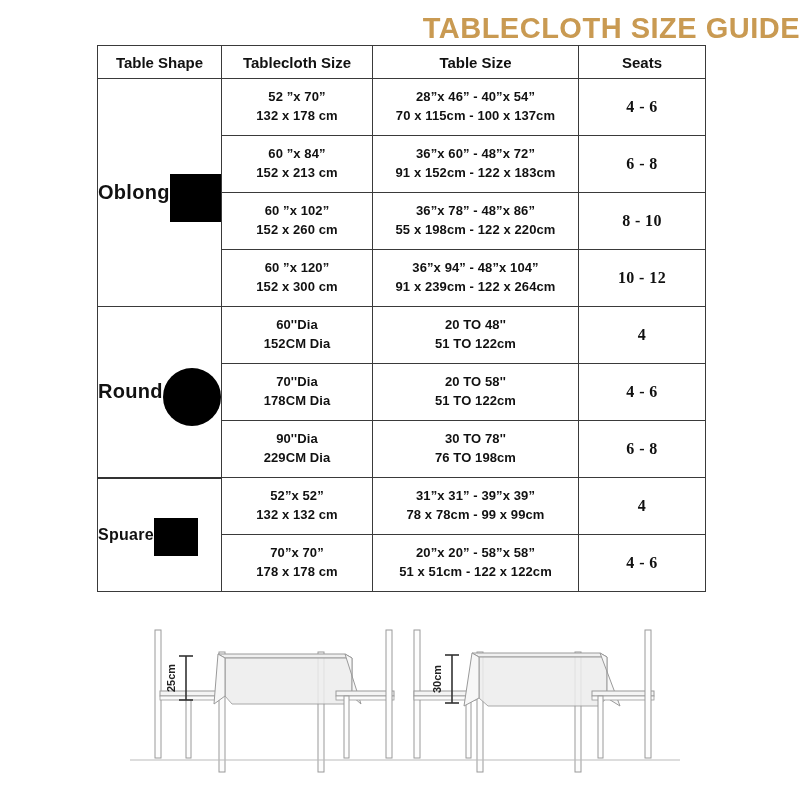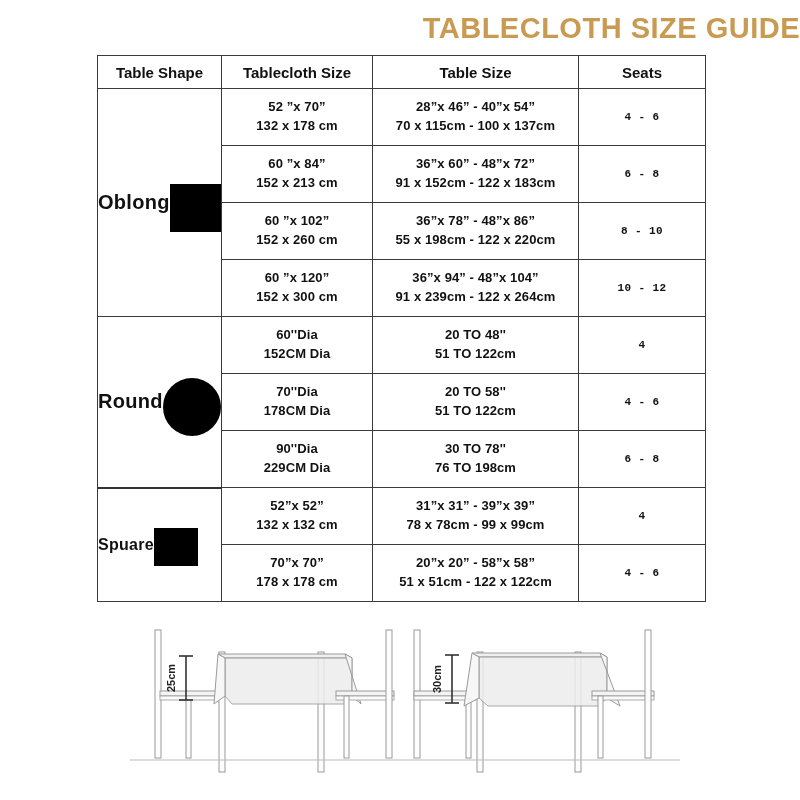--- a/index.html
+++ b/index.html
@@ -26,21 +26,21 @@
     font-weight: bold;
     letter-spacing: 0.5px;
     color: #c99a52;
     font-family: "Liberation Sans", sans-serif;
   }
 
   
   #size-table {
     position: absolute;
     left: 97px;
-    top: 55px;
+    top: 45px;
     width: 604px;
     border-collapse: collapse;
     table-layout: fixed;
   }
   #size-table td, #size-table th {
     border: 1px solid #3a3a3a;
     text-align: center;
     vertical-align: middle;
     color: #111111;
     padding: 0;
@@ -57,23 +57,23 @@
   .col-seats  { width: 126px; }
 
   td.data-cell {
     font-size: 13px;
     font-weight: bold;
     line-height: 1.45;
     font-family: "Liberation Sans", sans-serif;
     letter-spacing: 0.1px;
   }
   td.seats-cell {
-    font-size: 11px;
-    font-weight: bold;
-    font-family: Liberation Mono, monospace;
+    font-size: 16px;
+    font-weight: bold;
+    font-family: Liberation Serif, serif;
     letter-spacing: 0.4px;
   }
   .row-h { height: 57px; }
 
   
   .group-end td { border-bottom: 2.5px solid #333333; }
 
   
   .shape-cell {
     position: relative;

